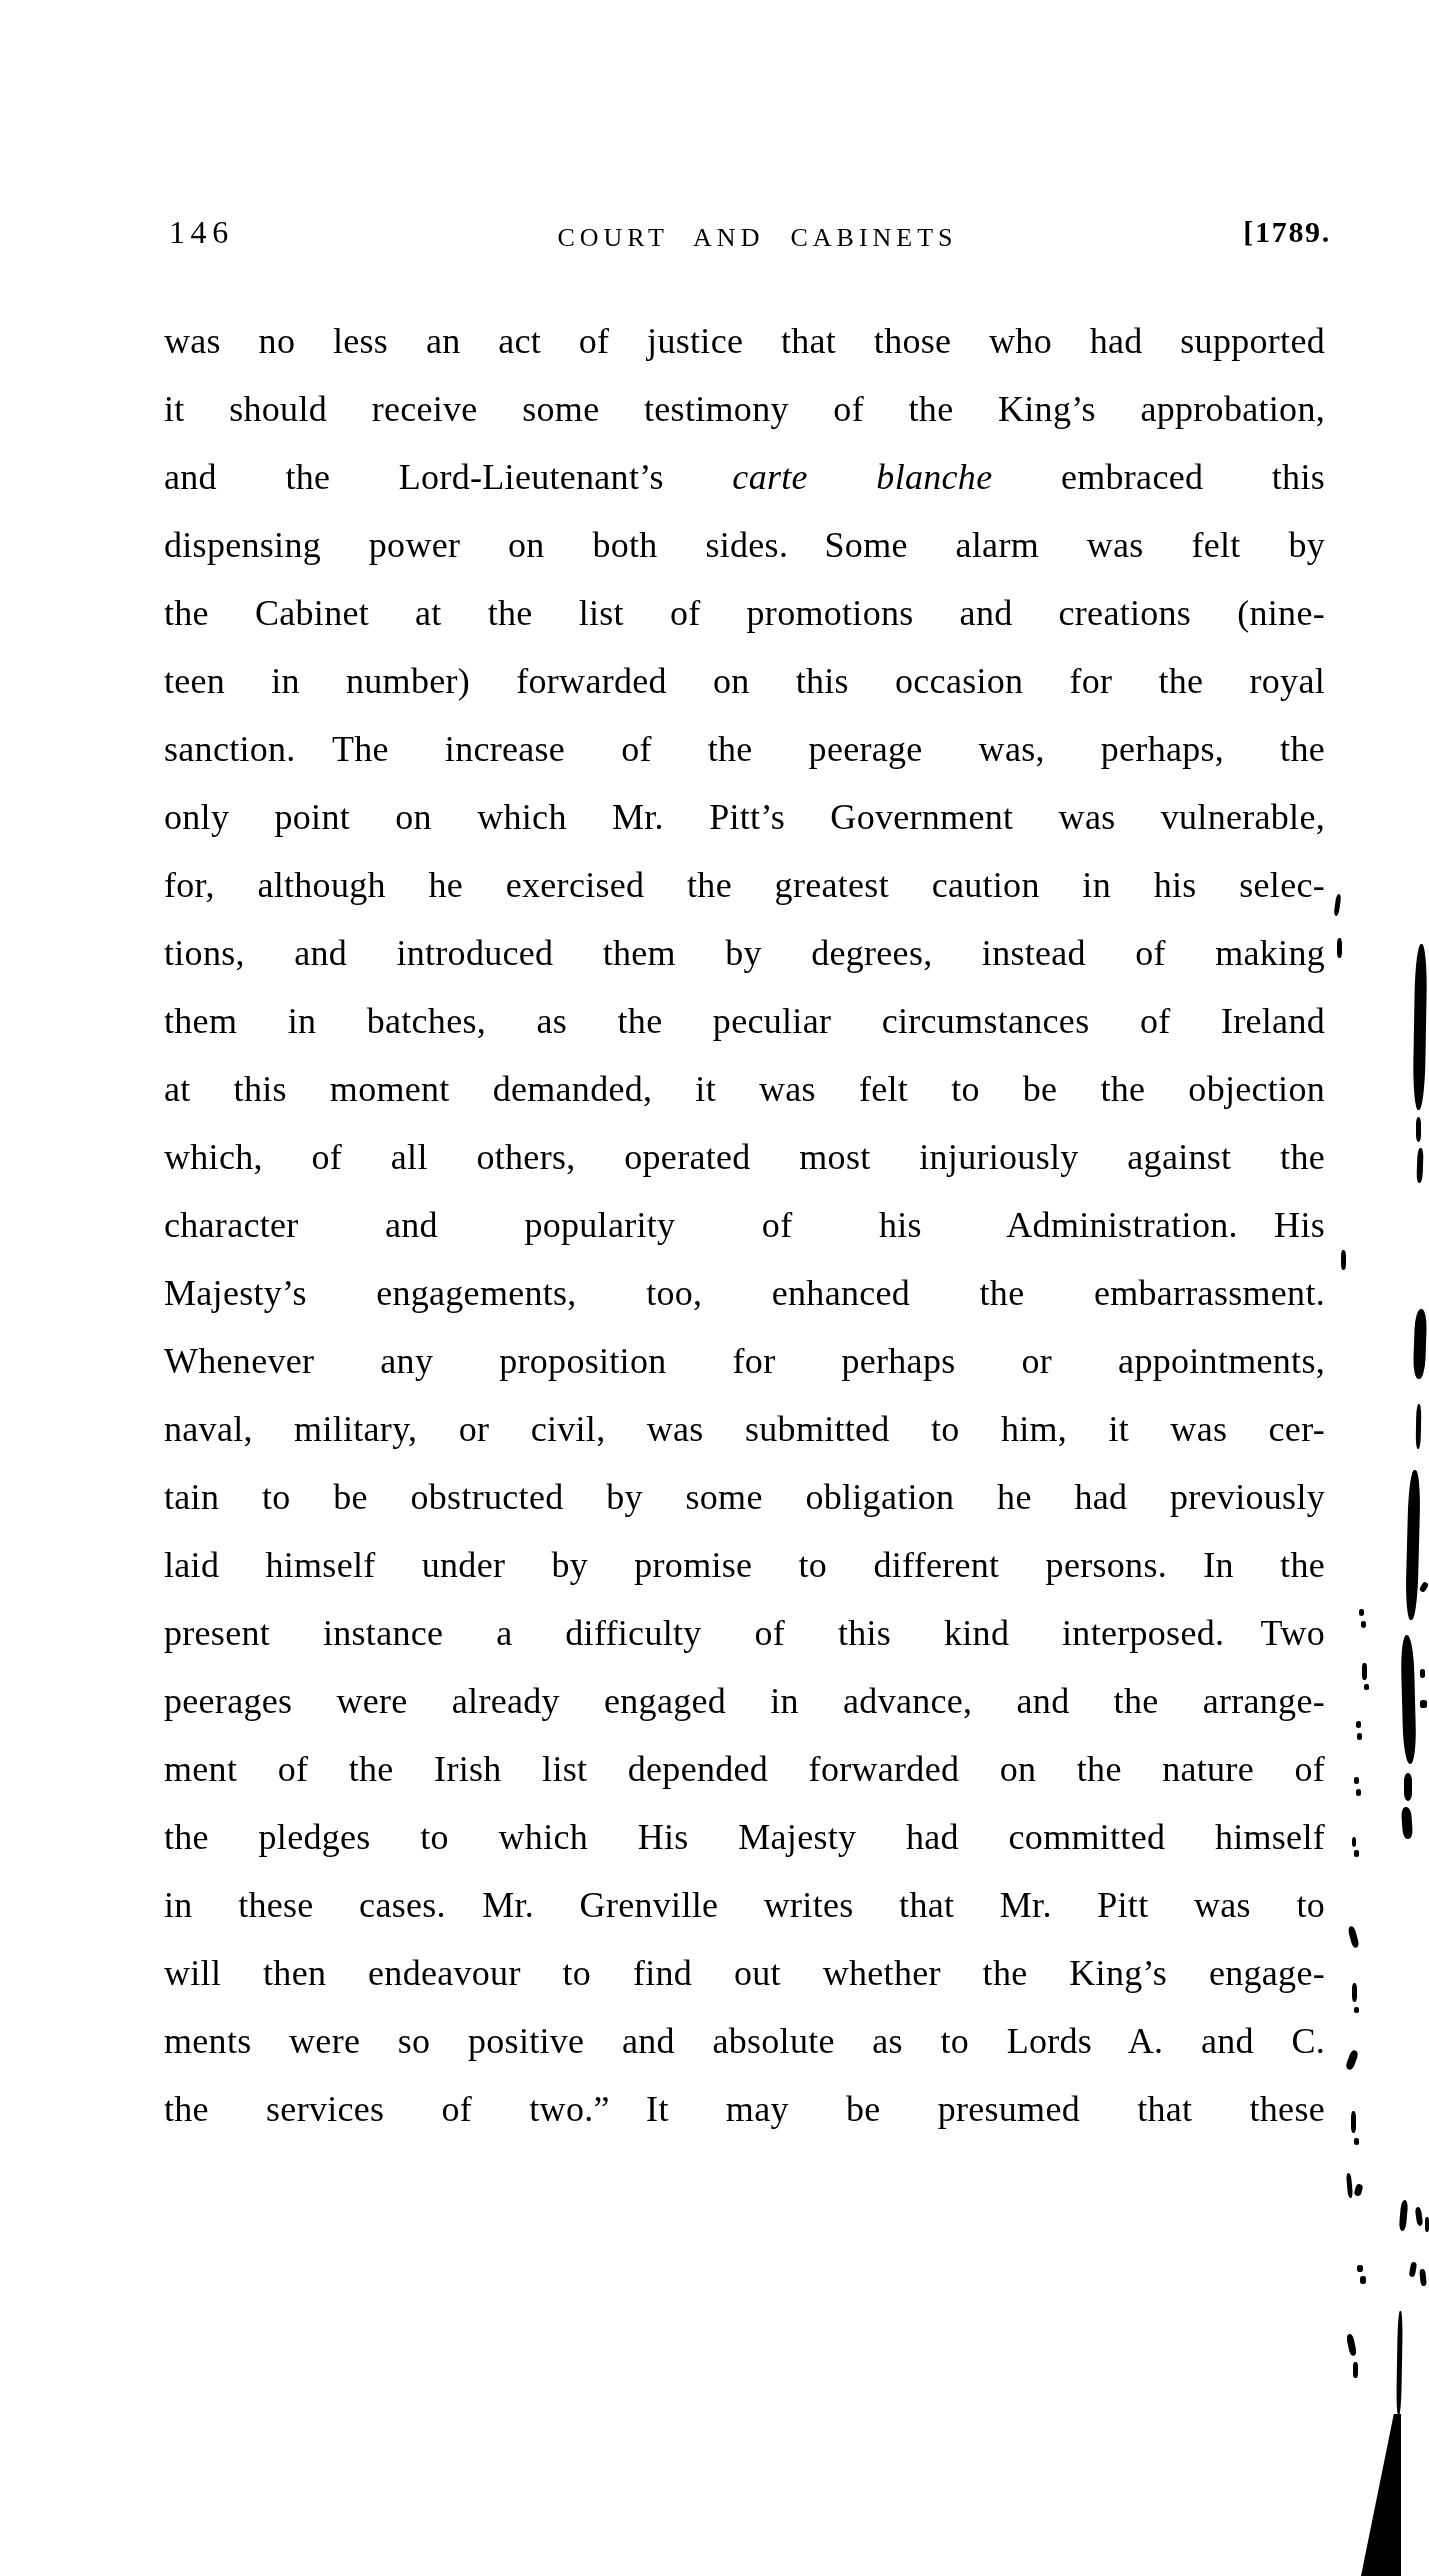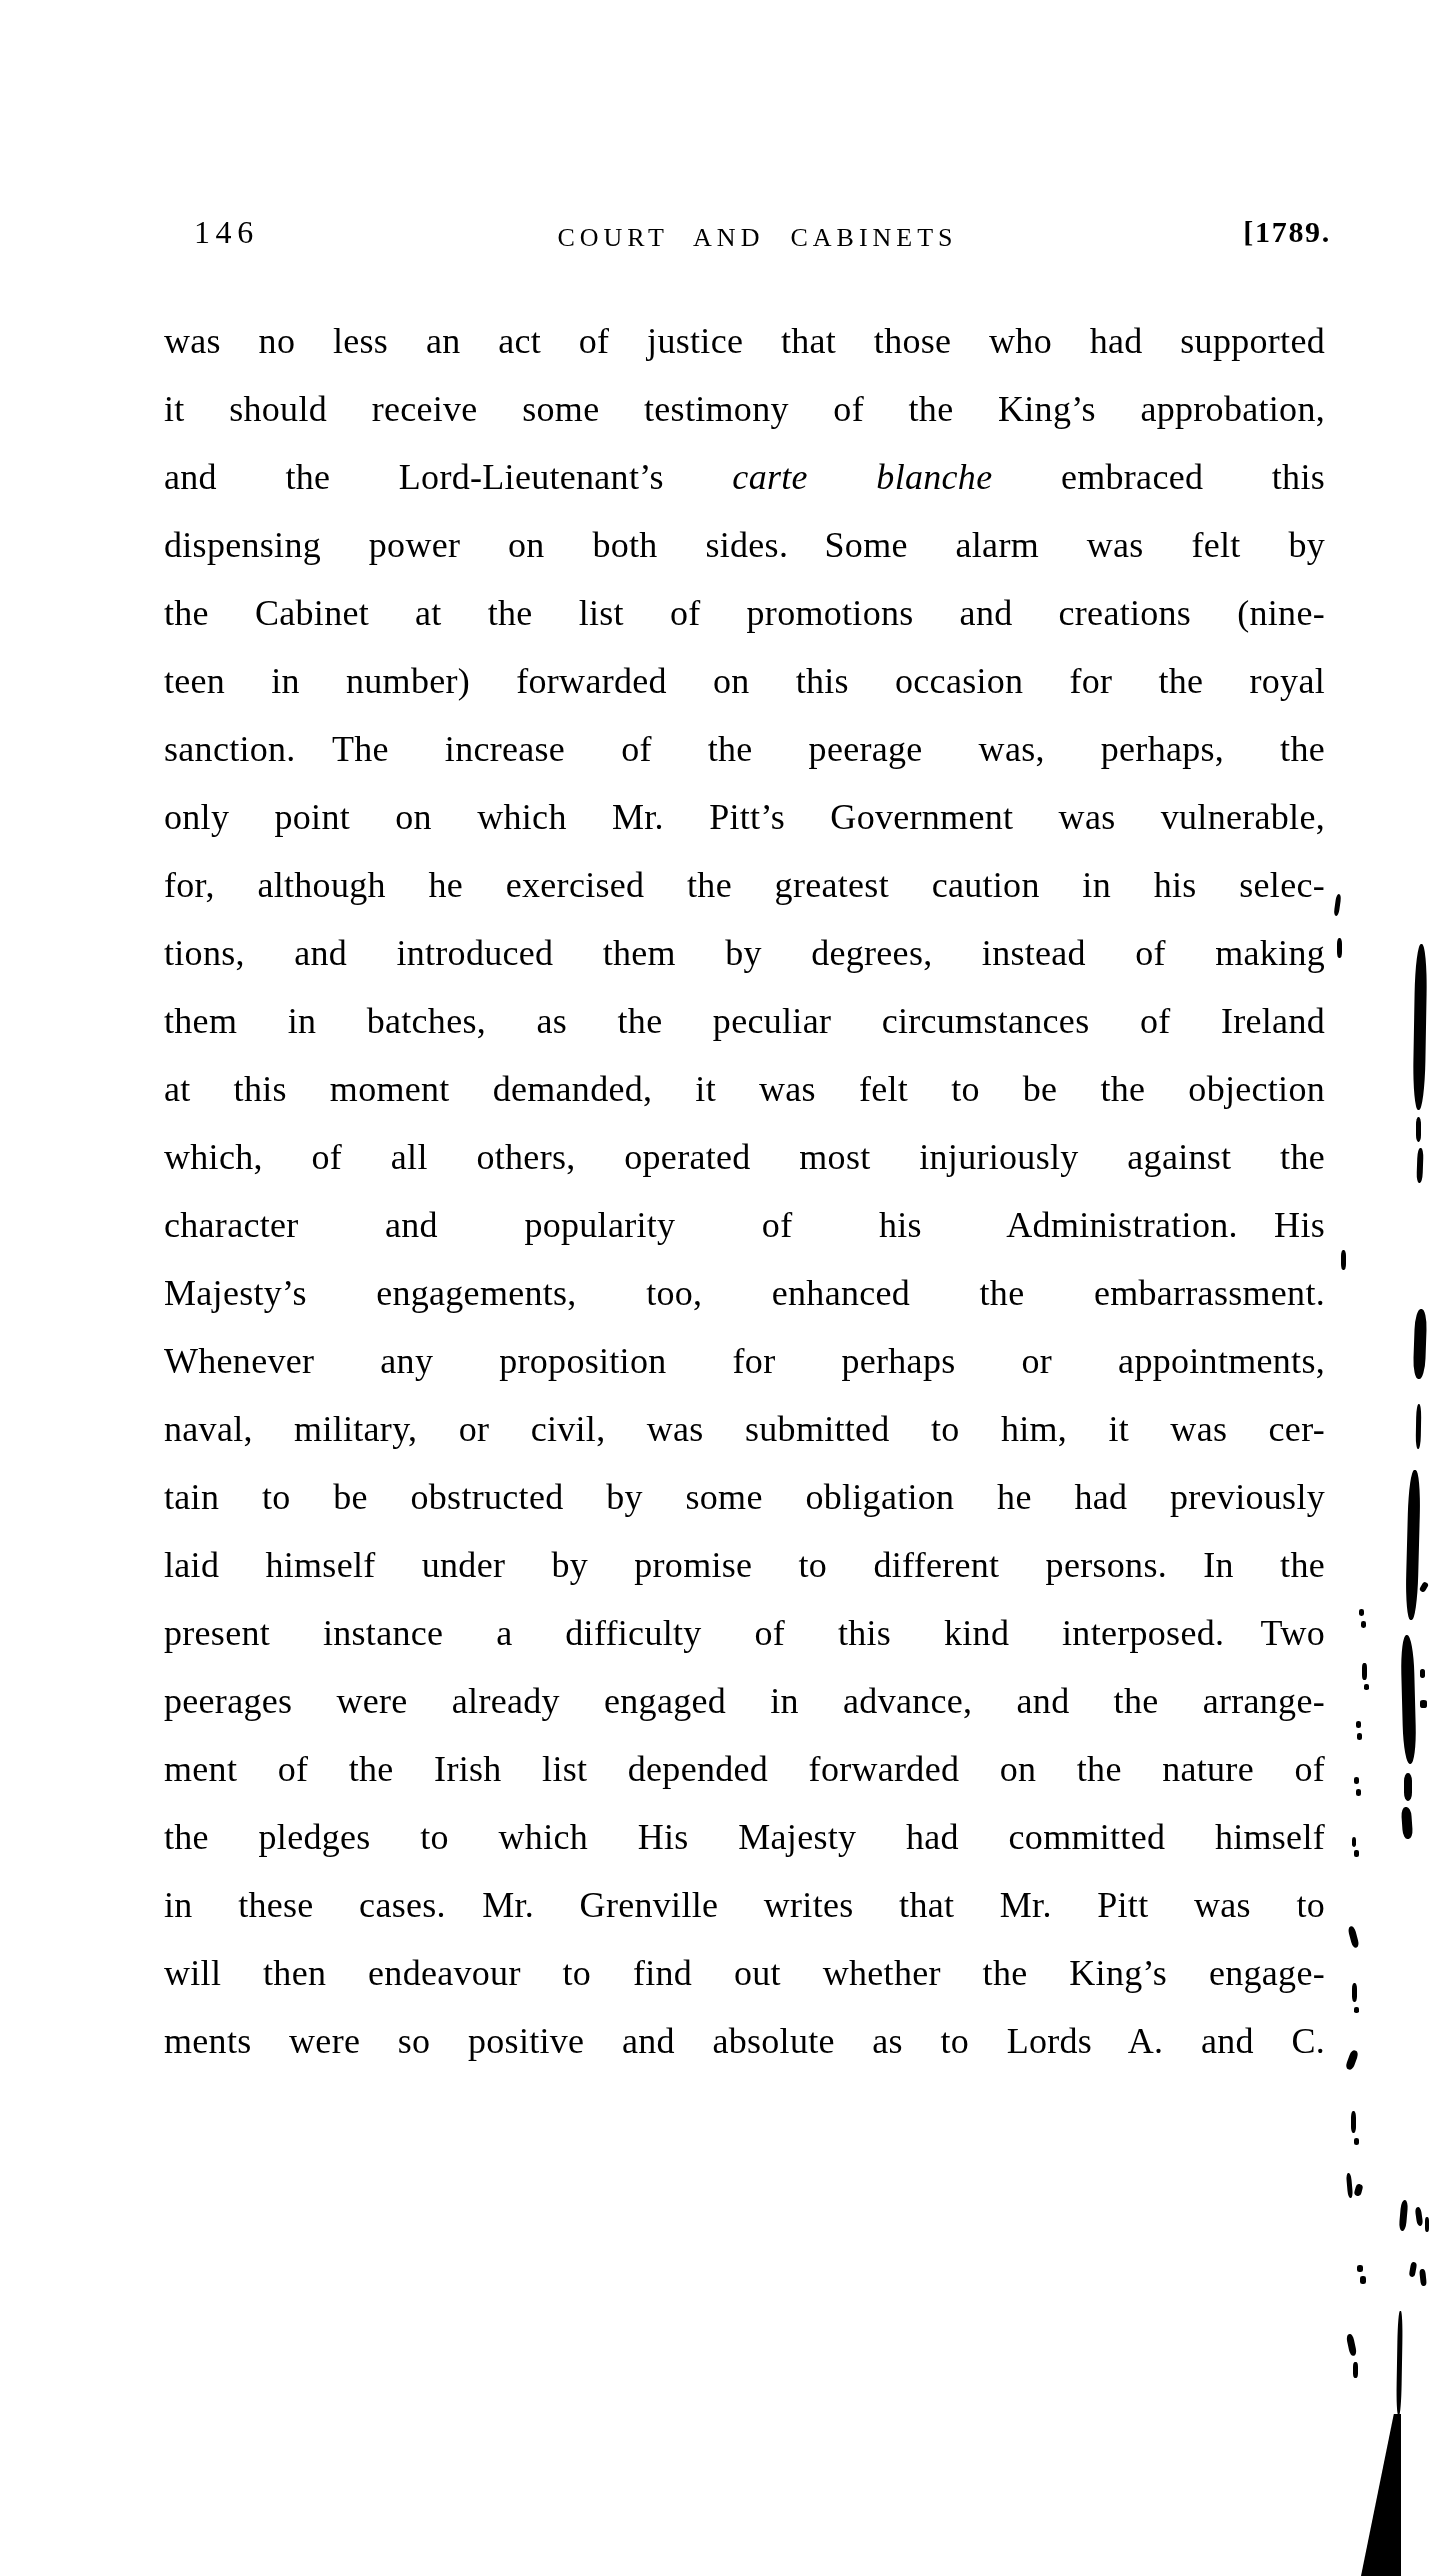--- a/index.html
+++ b/index.html
@@ -6,21 +6,21 @@
   body{
     width:1429px;height:2576px;
     background:#ffffff;color:#000000;
     font-family:"Liberation Serif","DejaVu Serif",serif;
     position:relative;overflow:hidden;
   }
   .page{position:absolute;inset:0;background:#ffffff;}
   
   .page-number{
     position:absolute;left:169px;top:216px;
-    font-size:32px;letter-spacing:5.6px;line-height:1;margin-left:25px;
+    font-size:32px;letter-spacing:5.6px;line-height:1;
   }
   .running-title{
     position:absolute;left:86px;right:0;top:225px;
     text-align:center;font-size:26px;letter-spacing:5px;word-spacing:14.5px;
     line-height:1;
   }
   .year-marker{
     position:absolute;right:98px;top:217px;
     font-size:30px;letter-spacing:1.7px;line-height:1;font-weight:bold;
   }
@@ -80,20 +80,21 @@
       <div class="text-line"><span>naval, military, or civil, was submitted to him, it was cer-</span></div>
       <div class="text-line"><span>tain to be obstructed by some obligation he had previously</span></div>
       <div class="text-line"><span>laid himself under by promise to different persons. In the</span></div>
       <div class="text-line"><span>present instance a difficulty of this kind interposed. Two</span></div>
       <div class="text-line"><span>peerages were already engaged in advance, and the arrange-</span></div>
       <div class="text-line"><span>ment of the Irish list depended forwarded on the nature of</span></div>
       <div class="text-line"><span>the pledges to which His Majesty had committed himself</span></div>
       <div class="text-line"><span>in these cases. Mr. Grenville writes that Mr. Pitt was to</span></div>
       <div class="text-line"><span>will then endeavour to find out whether the King’s engage-</span></div>
       <div class="text-line"><span>ments were so positive and absolute as to Lords A. and C.</span></div>
+      <div class="text-line"><span>the services of two.” It may be presumed that these</span></div>
     </div>
 
   <div class="artifacts" id="artifacts">
       <div class="mark" style="left: 1414px; top: 944px; width: 12.3px; height: 166px; transform: rotate(1deg);"></div>
       <div class="mark" style="left: 1416px; top: 1117px; width: 5px; height: 24.5px;"></div>
       <div class="mark" style="left: 1417px; top: 1148px; width: 5.6px; height: 35px; transform: rotate(2deg);"></div>
       <div class="mark" style="left: 1414px; top: 1309px; width: 12.3px; height: 70px; transform: rotate(2deg);"></div>
       <div class="mark" style="left: 1416px; top: 1404px; width: 5px; height: 45px; transform: rotate(1deg);"></div>
       <div class="mark" style="left: 1407px; top: 1470px; width: 11.7px; height: 150px; transform: rotate(1.5deg);"></div>
       <div class="mark" style="left: 1402px; top: 1635px; width: 13.4px; height: 129px; transform: rotate(-1.5deg);"></div>

